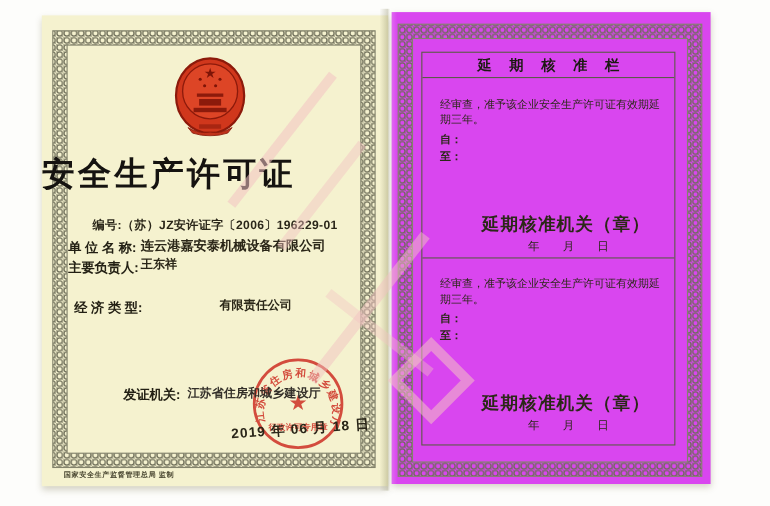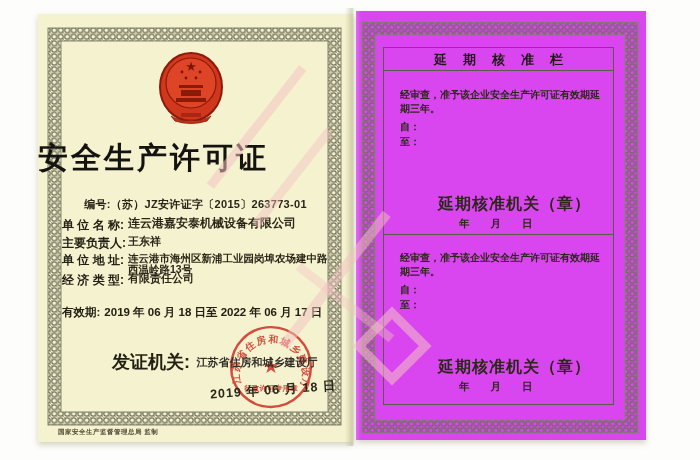--- a/index.html
+++ b/index.html
@@ -22,46 +22,46 @@
     font-size:30px; font-weight:700; letter-spacing:3px; color:#151310; }
   #cert-subtitle { position:absolute; left:0; top:160px; width:100%; text-align:center;
     font-size:17px; font-weight:700; letter-spacing:2px; color:#1a1812; }
   #serial { position:absolute; left:0; top:183px; width:100%; text-align:center;
     font-size:11px; font-weight:700; color:#2a2619; letter-spacing:.3px; }
 
   .frow { position:absolute; left:24px; width:275px; }
   .flabel { display:inline-block; width:66px; font-size:12px; font-weight:700; color:#232014; vertical-align:top; }
   .fvalue { display:inline-block; width:202px; font-size:11px; font-weight:700; color:#2b2718; line-height:10.5px; vertical-align:top; padding-top:1px; }
   #frow-0 { top:203px; } #frow-1 { top:221px; } #frow-2 { top:238px; }
-  #frow-3 { top:258px; } #frow-4 { top:273px; }
+  #frow-3 { top:258px;text-align:center; } #frow-4 { top:273px; }
   #validity-row { position:absolute; left:24px; top:291px; font-size:11.5px; font-weight:700; color:#232014; }
   #validity-row .v { margin-left:4px; }
 
   #issuer-row { position:absolute; left:74px; top:336px; z-index:3; }
-  #issuer-label { font-size:18px; font-weight:700; color:#232014; display:inline-block; }
+  #issuer-label { font-size:12px; font-weight:700; color:#232014; display:inline-block; }
   #issuer-value { font-size:11px; font-weight:700; color:#34302a; display:inline-block; margin-left:2px; position:relative; top:-2px; }
   #issue-date { position:absolute; left:172px; top:368px; font-size:12.5px; font-weight:700;
     color:#2a2619; transform:rotate(-4deg); z-index:3; letter-spacing:1px; }
   #seal { position:absolute; left:189px; top:308px; width:88px; height:88px; z-index:2; opacity:.88; }
   #left-footer { position:absolute; left:20px; top:414px; font-size:6.5px; font-weight:700;
     color:#4c4933; letter-spacing:.5px; }
 
   
   #approval-box { position:absolute; left:27px; top:36px; width:231px; height:358px;
     border:1px solid #5c5a48; }
   #approval-header { height:23px; line-height:23px; border-bottom:1px solid #5c5a48;
     text-align:center; font-size:13px; font-weight:700; letter-spacing:16px; padding-left:16px; color:#1c1a12; }
   .approval-section { position:absolute; left:0; width:100%; }
   #section-0 { top:24px; height:162px; }
   #section-1 { top:186px; height:171px; border-top:1px solid #5c5a48; }
-  .sec-body { position:absolute; left:16px; top:16px; width:200px; font-size:10px; font-weight:700; color:#2b2818; }
+  .sec-body { position:absolute; left:16px; top:16px; width:200px; font-size:10px; font-weight:400; color:#2b2818; }
   .sec-from { position:absolute; left:16px; top:48px; font-size:10px; font-weight:700; color:#2b2818; }
   .sec-to   { position:absolute; left:16px; top:63px; font-size:10px; font-weight:700; color:#2b2818; }
   .sec-org  { position:absolute; left:54px; top:122px; font-size:16px; font-weight:700; color:#2b2818; letter-spacing:1px; }
-  .sec-date { position:absolute; left:75px; top:145px; font-size:10.5px; font-weight:700; color:#2b2818; }
+  .sec-date { position:absolute; left:96px; top:145px; font-size:10.5px; font-weight:400; color:#2b2818; }
 
   
   .wm { position:absolute; z-index:5; pointer-events:none; }
   #wm-bar1 { left:252px; top:52px;  width:9px;  height:150px; background:#f2c2c2; opacity:.55; transform:rotate(38deg); }
   #wm-bar2 { left:288px; top:118px; width:9px;  height:120px; background:#f2c2c2; opacity:.45; transform:rotate(38deg); }
   #wm-bar3 { left:330px; top:196px; width:10px; height:168px; background:#f2c2c2; opacity:.5;  transform:rotate(38deg); }
   #wm-bar4 { left:286px; top:298px; width:118px; height:9px;  background:#f2c2c2; opacity:.4;  transform:rotate(38deg); }
   #wm-diamond { left:364px; top:318px; width:56px; height:56px; border:9px solid #f2c2c2; opacity:.55; transform:rotate(45deg); background:transparent; }
 </style>
 </head>
@@ -94,38 +94,32 @@
       <circle cx="29" cy="28" r="1.4" fill="#7e1407"></circle>
       <circle cx="39" cy="28" r="1.4" fill="#7e1407"></circle>
       <rect x="22" y="35" width="24" height="3" fill="#8c1a0b"></rect>
       <rect x="24" y="40" width="20" height="6" fill="#8c1a0b"></rect>
       <rect x="19" y="48" width="30" height="4" fill="#8c1a0b"></rect>
       <rect x="24" y="63" width="20" height="4" fill="#a82612"></rect>
       <path d="M14,66 Q24,72 34,70 Q44,72 54,66 L50,71 Q34,76 18,71 Z" fill="#c0321a" stroke="#8c1a0b" stroke-width="0.8"></path>
     </svg>
 
     <div id="cert-title">安全生产许可证</div>
-    <div id="serial">编号:（苏）JZ安许证字〔2015〕263773-01</div>
+    <div id="serial">编号:（苏）JZ安许证字〔2006〕196229-01</div>
 
     <div class="frow" id="frow-0">
       <span class="flabel">单 位 名 称:</span><span class="fvalue" style="font-size:12px;">连云港嘉安泰机械设备有限公司</span>
     </div>
     <div class="frow" id="frow-1">
       <span class="flabel">主要负责人:</span><span class="fvalue">王东祥</span>
     </div>
-    <div class="frow" id="frow-2">
-      <span class="flabel">单 位 地 址:</span><span class="fvalue" style="font-size:10.5px;">连云港市海州区新浦工业园岗埠农场建中路西温岭路13号</span>
-    </div>
     <div class="frow" id="frow-3">
       <span class="flabel">经 济 类 型:</span><span class="fvalue">有限责任公司</span>
     </div>
 
-    <div id="validity-row">
-      <span>有效期:</span><span class="v">2019 年 06 月 18 日至 2022 年 06 月 17 日</span>
-    </div>
 
     <div id="issuer-row">
       <span id="issuer-label">发证机关:</span>
       <span id="issuer-value">江苏省住房和城乡建设厅</span>
     </div>
 
     <svg id="seal" viewBox="0 0 86 86">
       <defs>
         <path id="sealArc" d="M14,62 A31,31 0 1 1 72,62" fill="none"></path>
       </defs>

